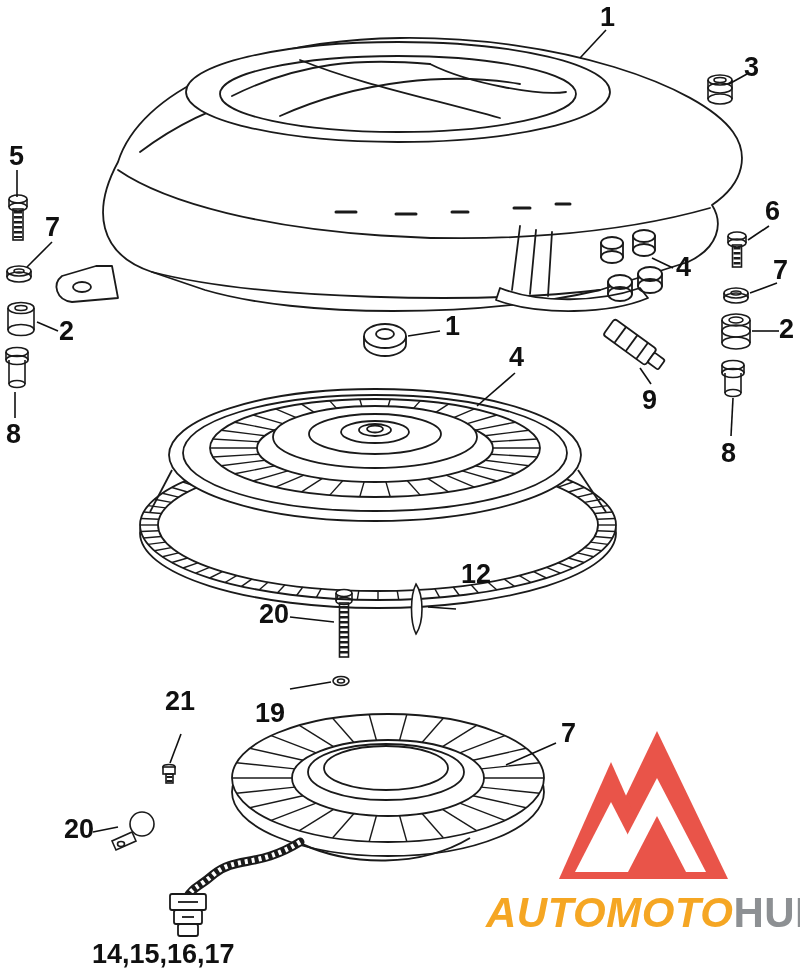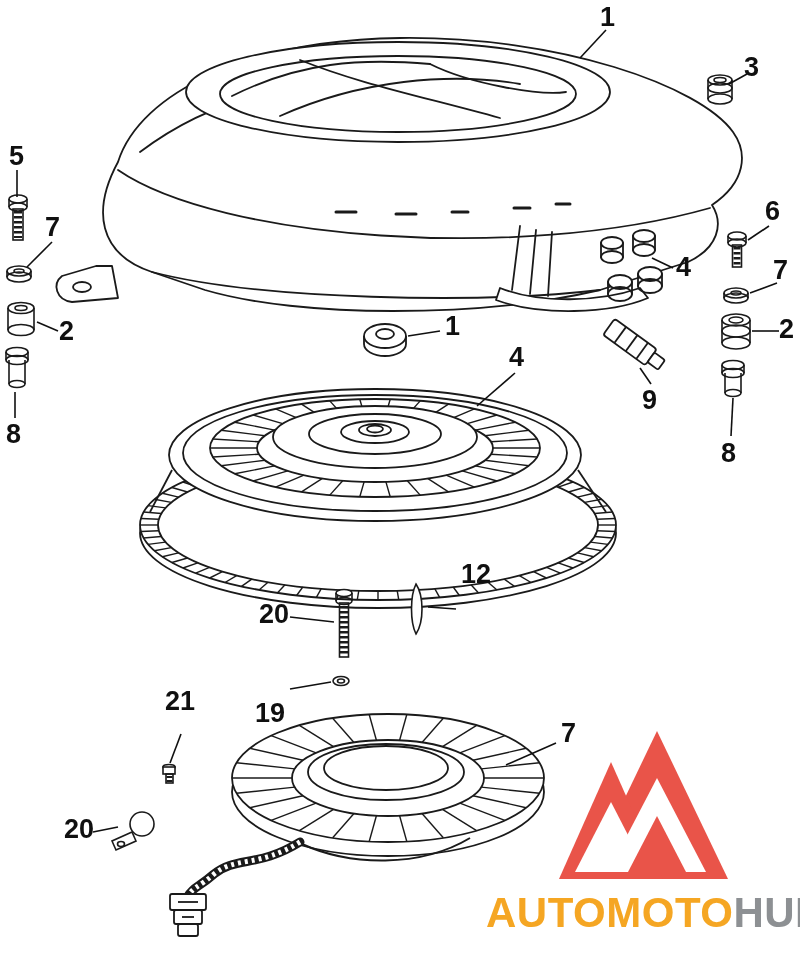--- a/index.html
+++ b/index.html
@@ -372,16 +372,17 @@
   <div class="callout" style="left:721px;top:440px">8</div>
   <div class="callout" style="left:445px;top:313px">1</div>
   <div class="callout" style="left:642px;top:387px">9</div>
   <div class="callout" style="left:509px;top:344px">4</div>
   <div class="callout" style="left:259px;top:601px">20</div>
   <div class="callout" style="left:461px;top:561px">12</div>
   <div class="callout" style="left:255px;top:700px">19</div>
   <div class="callout" style="left:165px;top:688px">21</div>
   <div class="callout" style="left:561px;top:720px">7</div>
   <div class="callout" style="left:64px;top:816px">20</div>
-
-  <div class="wordmark"><span style="color: rgb(245, 166, 35);">AUTOMOTO</span><span style="color: rgb(141, 144, 147);">HUB</span></div>
+  <div class="callout" style="left:92px;top:941px">14,15,16,17</div>
+
+  <div class="wordmark"><span style="color: rgb(245, 166, 35); font-style: italic;">AUTOMOTO</span><span style="color: rgb(141, 144, 147);">HUB</span></div>
 
 </div>
 
 </body></html>

